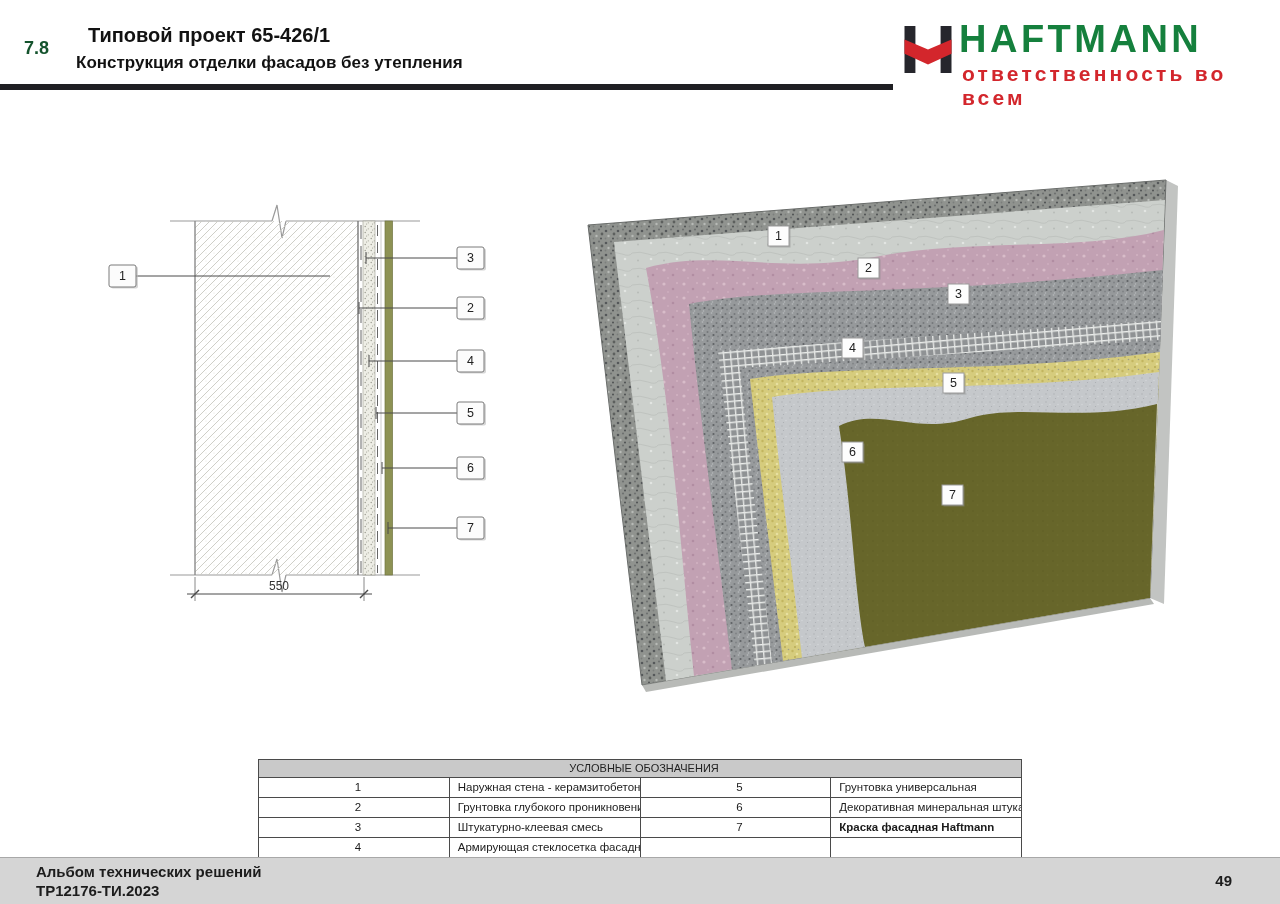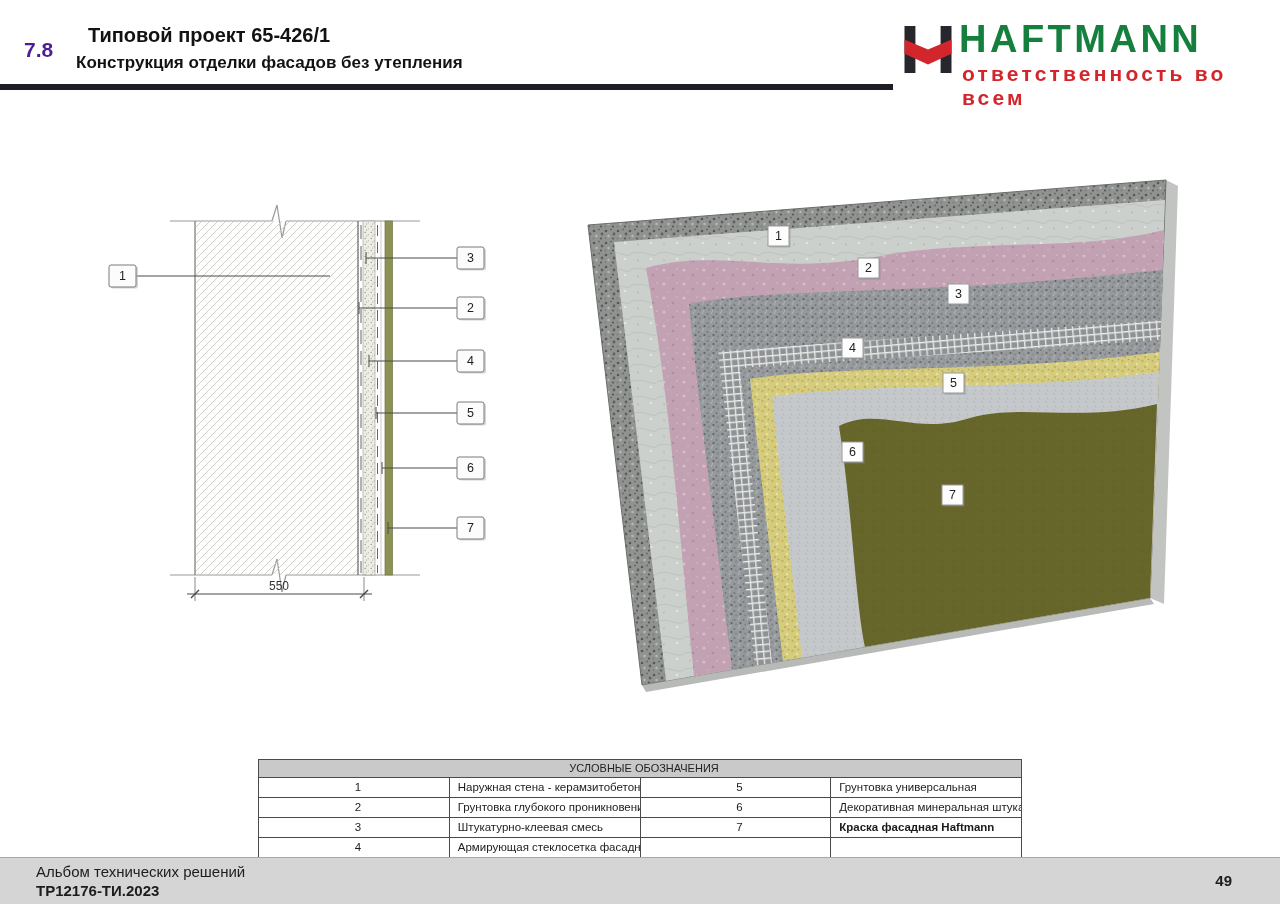--- a/index.html
+++ b/index.html
@@ -1,21 +1,21 @@
 <!DOCTYPE html>
 <html><head>
 <meta charset="utf-8">
 <style>
   html,body{margin:0;padding:0;background:#ffffff;}
   .page{
     position:relative;width:1280px;height:904px;background:#ffffff;
     font-family:"Liberation Sans",sans-serif;overflow:hidden;
   }
   
-  .sec-num{position:absolute;left:24px;top:38px;font-size:21px;font-weight:bold;color:#4c1d95;text-align:center;}
+  .sec-num{position:absolute;left:24px;top:38px;font-size:18px;font-weight:bold;color:#14532d;text-align:center;}
   .doc-title{position:absolute;left:88px;top:24px;font-size:20px;font-weight:bold;color:#121212;margin:0;}
   .doc-subtitle{position:absolute;left:76px;top:53px;font-size:17px;font-weight:bold;color:#121212;margin:0;}
   .header-rule{position:absolute;left:0;top:84px;width:893px;height:6px;background:#1f1f23;}
   
   .logo-mark{position:absolute;left:904px;top:26px;width:48px;height:47px;}
   .logo-brand{position:absolute;left:959px;top:18px;font-size:38px;font-weight:bold;letter-spacing:3.5px;color:#15803d;}
   .logo-tagline{position:absolute;left:962px;top:62px;font-size:21px;font-weight:bold;letter-spacing:3.2px;color:#d3262c;}
   
   .svg-2d{position:absolute;left:100px;top:195px;}
   .svg-3d{position:absolute;left:580px;top:168px;}
@@ -24,21 +24,21 @@
   
   .legend{position:absolute;left:258px;top:759px;width:764px;border-collapse:collapse;
           font-size:11.5px;color:#1b1b1b;table-layout:fixed;}
   .legend th,.legend td{border:1px solid #4a4a4a;padding:0 0 0 8px;height:19px;line-height:19px;overflow:hidden;white-space:nowrap;}
   .legend th{background:#c9c9c9;font-weight:normal;font-size:11px;height:17px;line-height:17px;color:#222;}
   .legend td.num{text-align:center;width:48px;}
   .legend td.desc{padding-left:8px;width:334px;}
   .legend td.bold{font-weight:bold;}
   
   .footer{position:absolute;left:0;top:857px;width:1280px;height:47px;background:#d5d5d5;border-top:1px solid #a8a8a8;}
-  .footer-line1{position:absolute;left:36px;top:5px;font-size:15px;font-weight:normal;color:#1c1c1c;}
+  .footer-line1{position:absolute;left:36px;top:5px;font-size:15px;font-weight:bold;color:#1c1c1c;}
   .footer-line2{position:absolute;left:36px;top:24px;font-size:15px;font-weight:bold;color:#1c1c1c;}
   .footer-page{position:absolute;right:48px;top:14px;font-size:15px;font-weight:bold;color:#1c1c1c;}
 </style>
 </head>
 <body>
 
 <div class="page">
 
   <div class="sec-num">7.8</div>
   <h1 class="doc-title">Типовой проект 65-426/1</h1>

